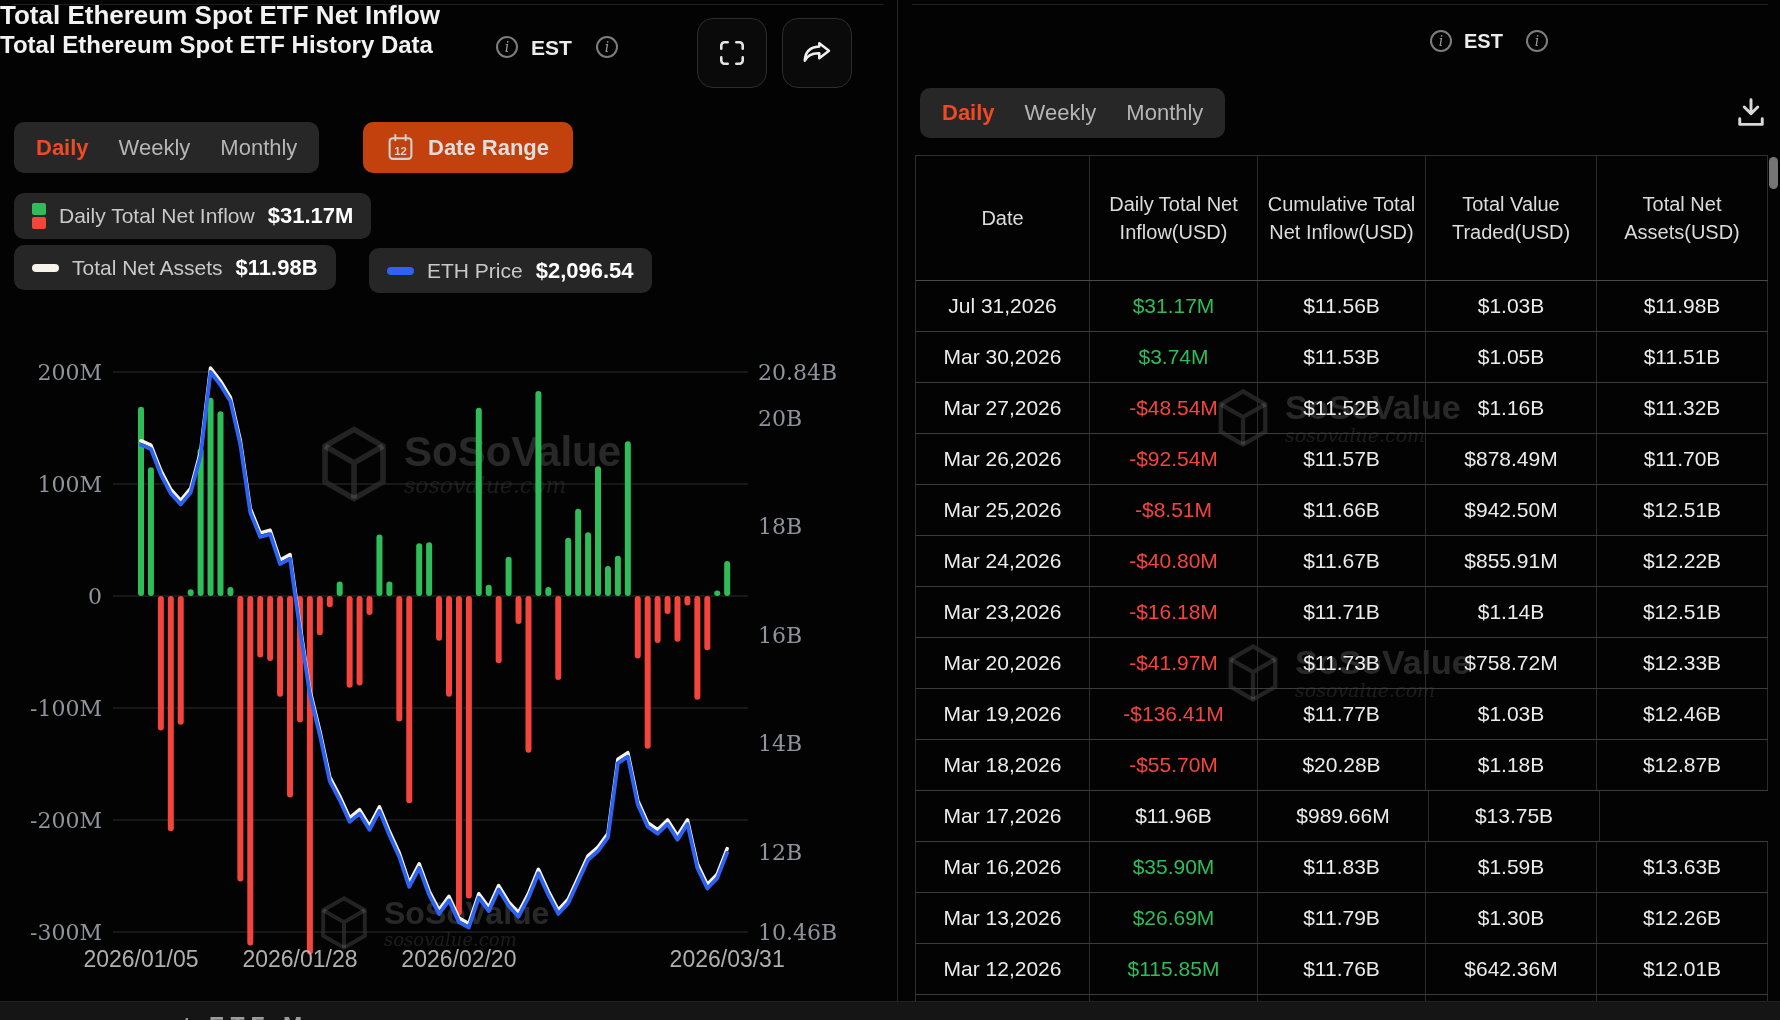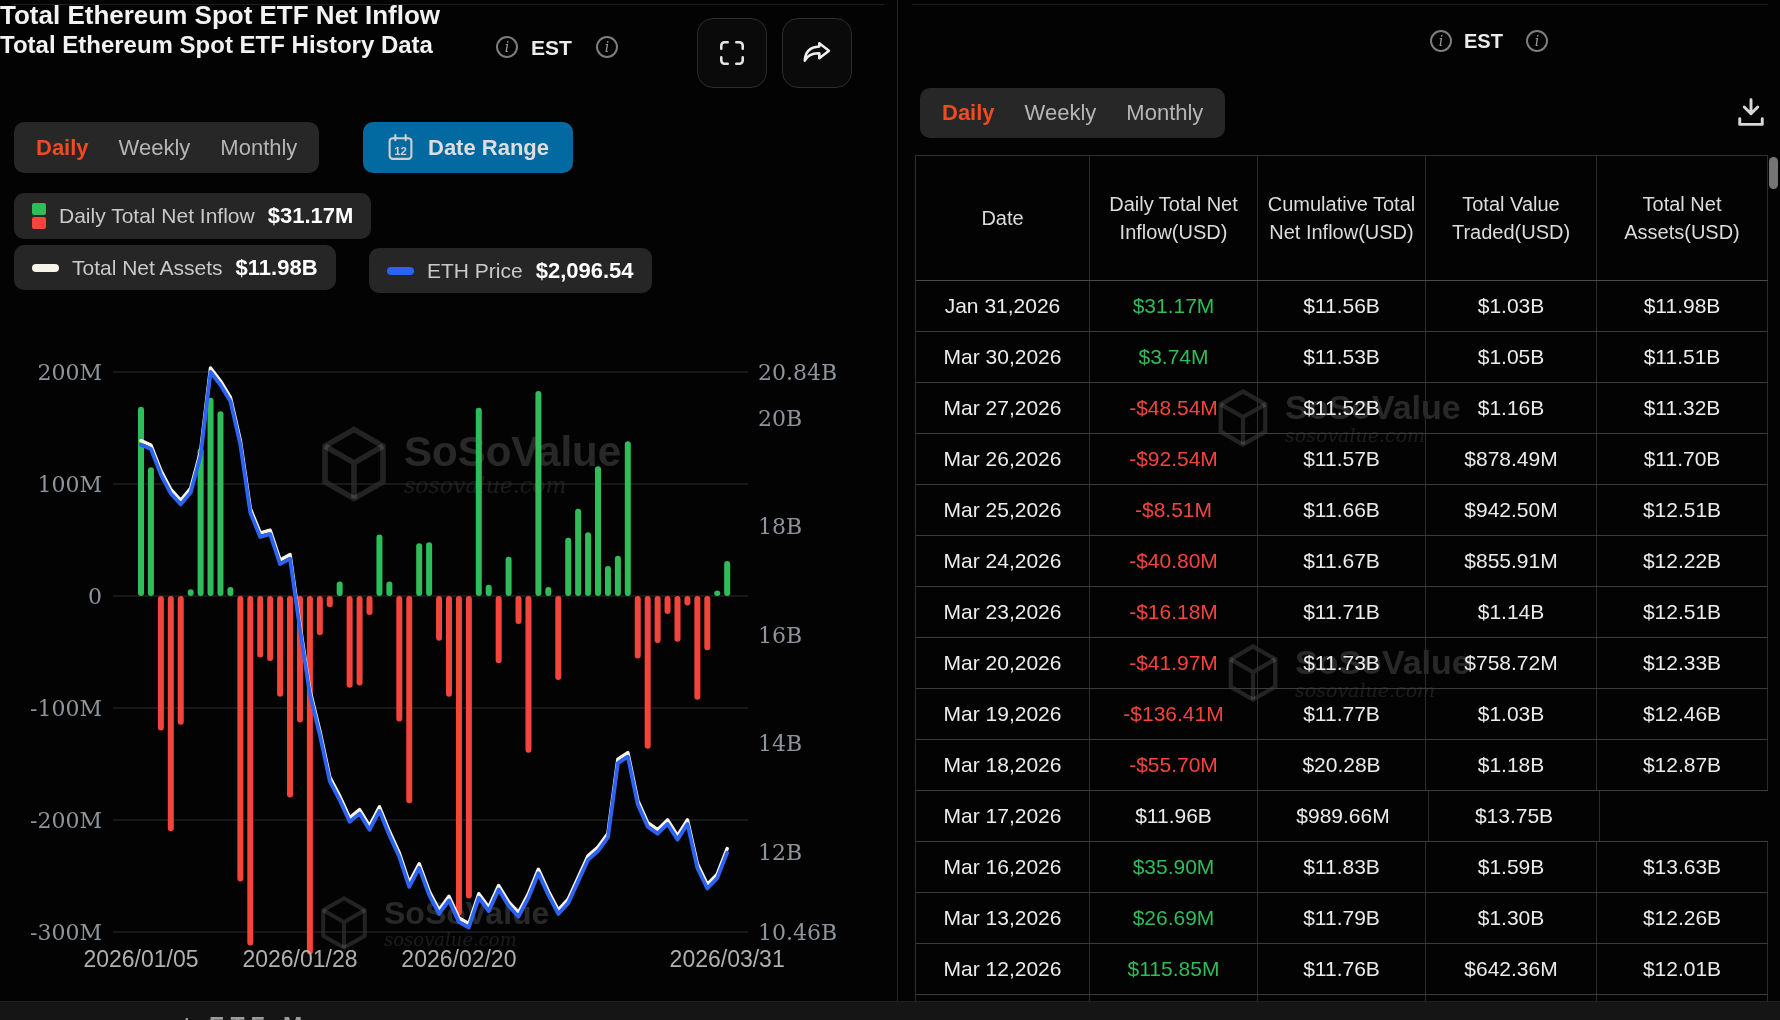--- a/index.html
+++ b/index.html
@@ -14,21 +14,21 @@
   .info{position:absolute;width:22px;height:22px;border:2px solid #7d7d7d;border-radius:50%;
         color:#9a9a9a;font-family:"DejaVu Serif",serif;font-size:14px;font-style:italic;
         display:flex;align-items:center;justify-content:center;background:transparent}
   .est{position:absolute;font-size:21px;font-weight:bold;color:#ececec}
   .icon-btn{position:absolute;width:70px;height:70px;border:1px solid #2d2d2d;border-radius:16px;
         background:#0a0a0a;display:flex;align-items:center;justify-content:center}
   .tabbar{position:absolute;background:#272727;border-radius:10px;display:flex;align-items:center;
         gap:30px;padding:12px 22px}
   .tab{font-size:22px;color:#b5b5b5;white-space:nowrap}
   .tab.active{color:var(--accent);font-weight:bold}
-  .daterange{position:absolute;background:#0369a1;border-radius:10px;display:flex;align-items:center;
+  .daterange{position:absolute;background:#c2410c;border-radius:10px;display:flex;align-items:center;
         gap:14px;padding:0 24px;font-size:22px;font-weight:bold;color:#dedede}
   .chip{position:absolute;background:#262626;border-radius:10px;display:inline-flex;align-items:center;
         gap:13px;padding:0 18px;font-size:21px;color:#c9c9c9;white-space:nowrap}
   .chip b{color:#fff;font-size:22px}
   .sw-bar{width:14px;height:26px;display:flex;flex-direction:column;gap:2px}
   .sw-bar i{flex:1;border-radius:2px}
   .sw-bar .g{background:var(--green)} .sw-bar .r{background:var(--red)}
   .dash{width:27px;height:8px;border-radius:4px}
   .dash.white{background:var(--white-line)} .dash.blue{background:var(--blue)}
   .chart{position:absolute;left:0;top:300px;z-index:2}
@@ -276,21 +276,21 @@
       </div>
       <div class="th cell" style="width: 171px;">
         <span>Total Value Traded(USD)</span>
       </div>
       <div class="th cell" style="width: 171px;">
         <span>Total Net Assets(USD)</span>
       </div>
     </div>
   <div id="tbody">
       <div class="trow">
-        <div class="td cell" style="width: 174px;">Jan 31,2026</div>
+        <div class="td cell" style="width: 174px;">Jul 31,2026</div>
         <div class="td cell pos" style="width: 168px;">$31.17M</div>
         <div class="td cell" style="width: 168px;">$11.56B</div>
         <div class="td cell" style="width: 171px;">$1.03B</div>
         <div class="td cell" style="width: 171px;">$11.98B</div>
       </div>
       <div class="trow">
         <div class="td cell" style="width: 174px;">Mar 30,2026</div>
         <div class="td cell pos" style="width: 168px;">$3.74M</div>
         <div class="td cell" style="width: 168px;">$11.53B</div>
         <div class="td cell" style="width: 171px;">$1.05B</div>

